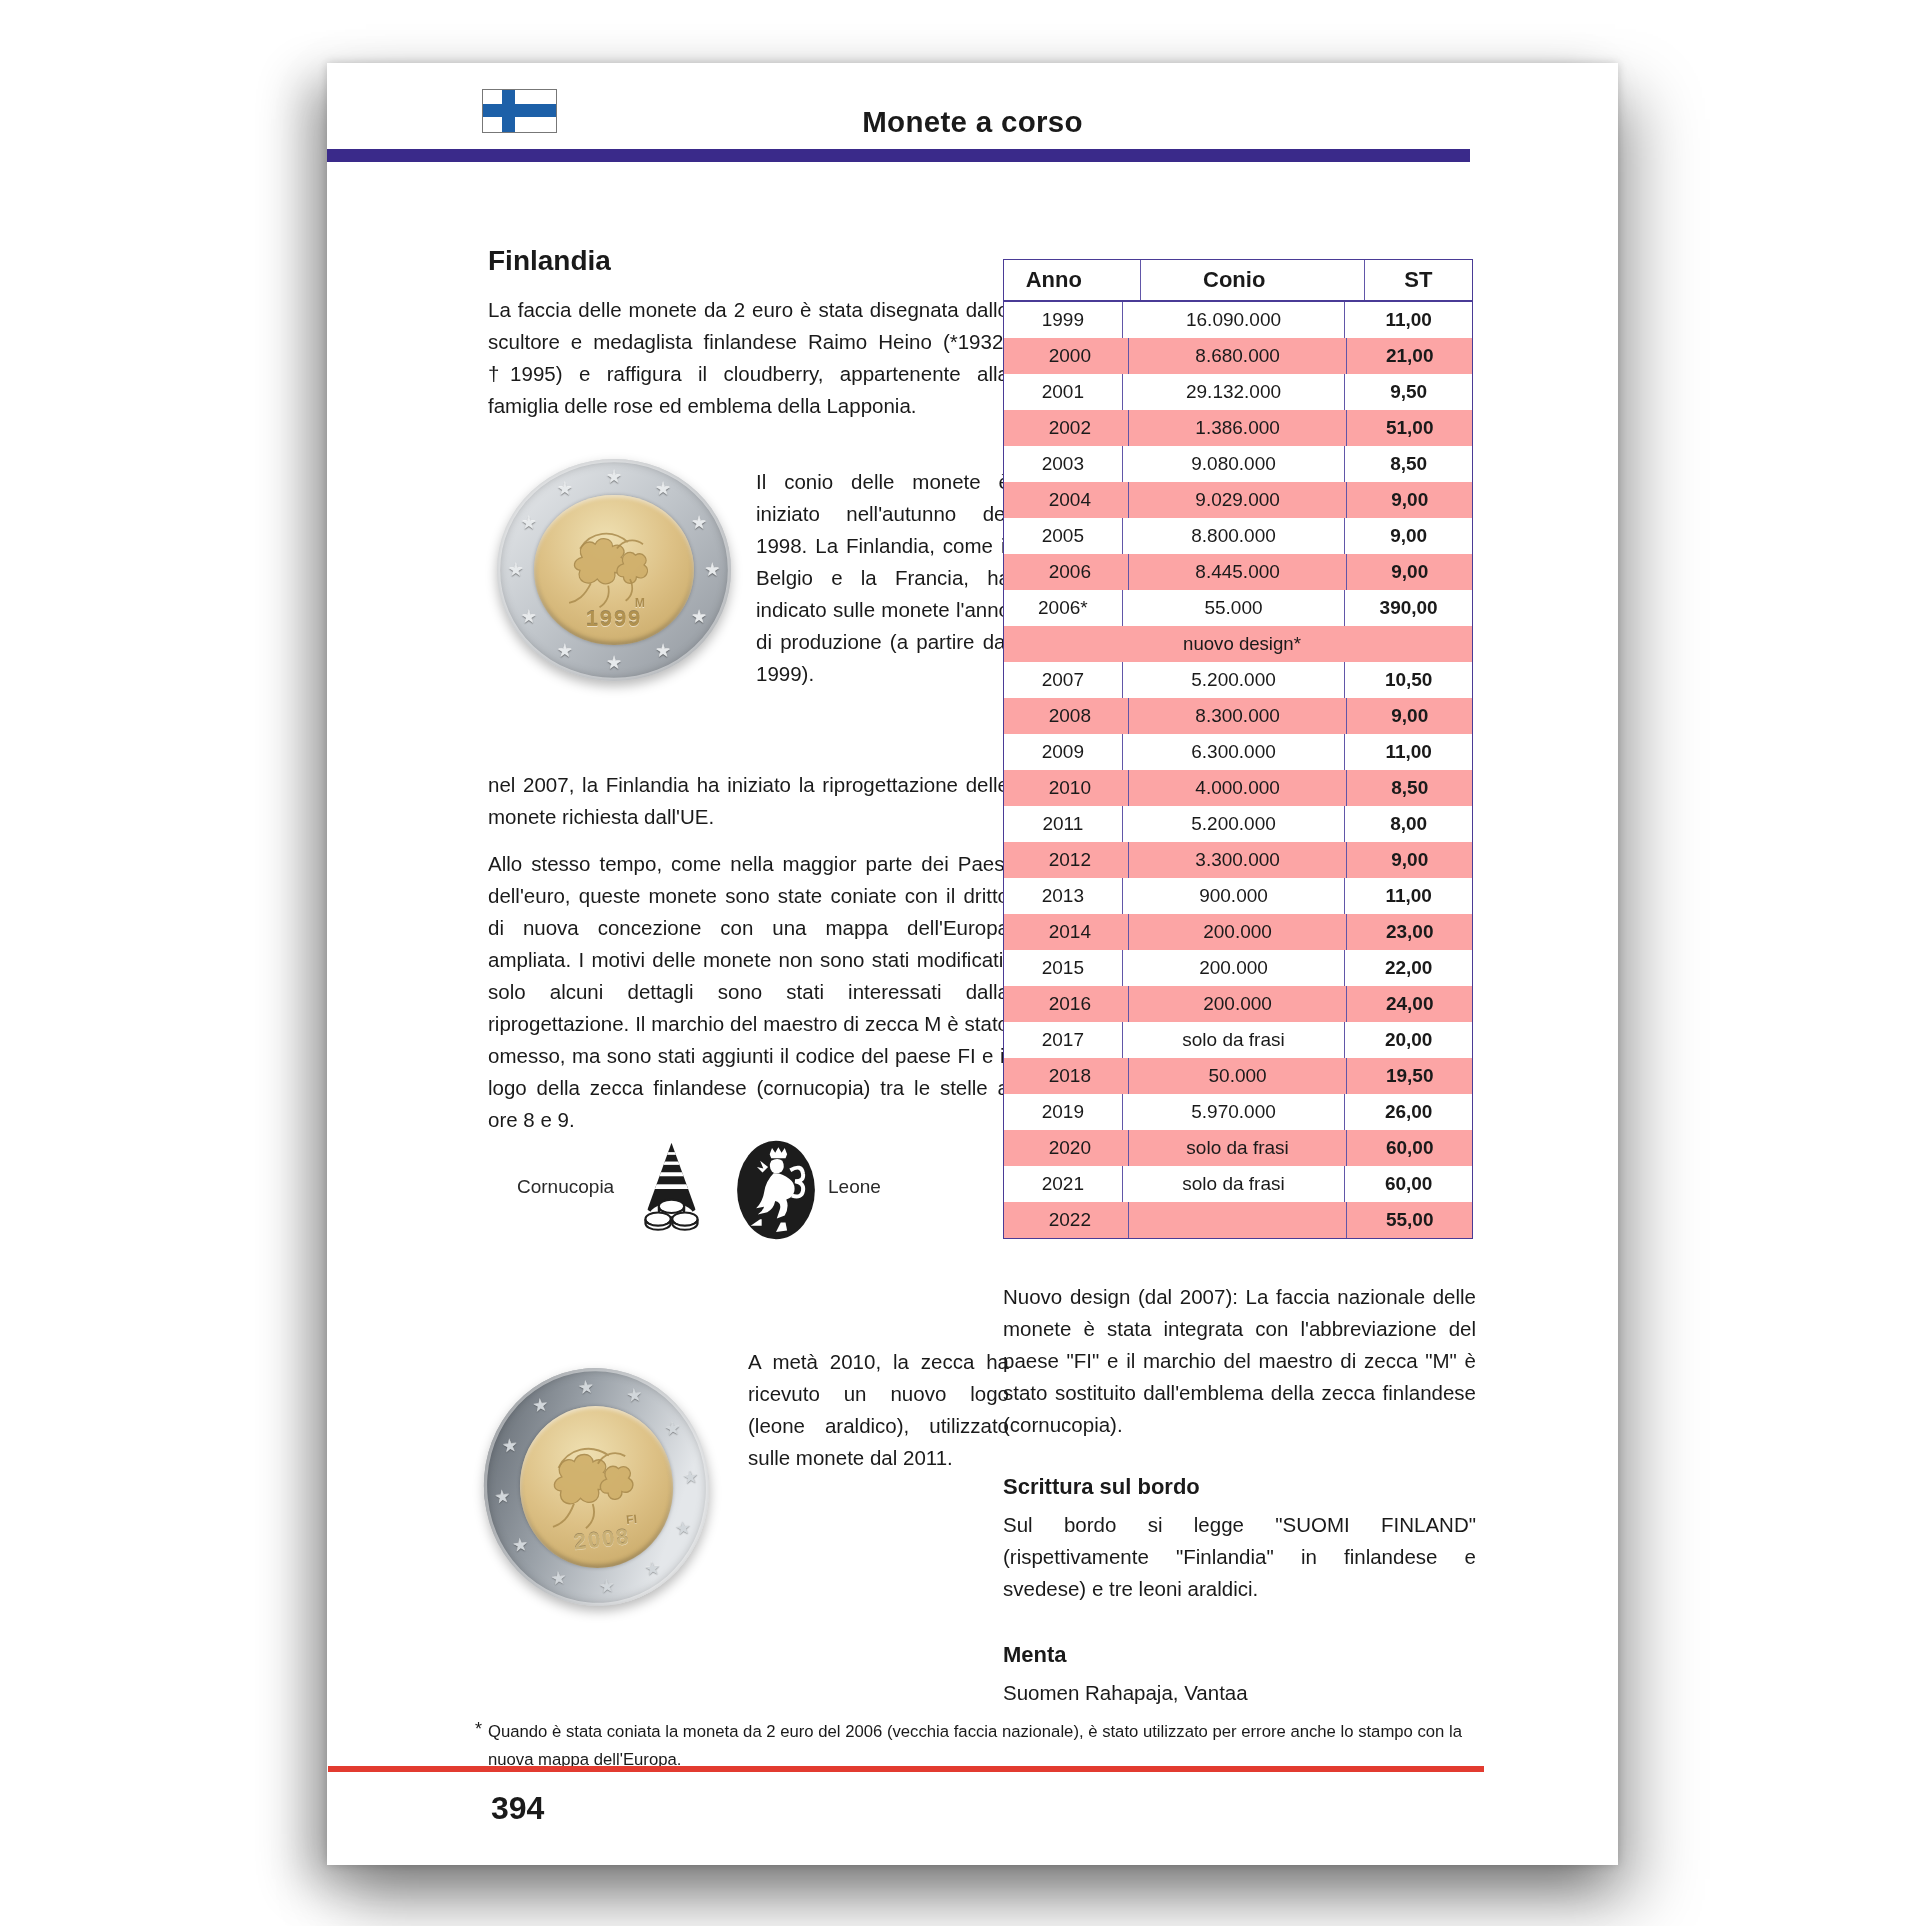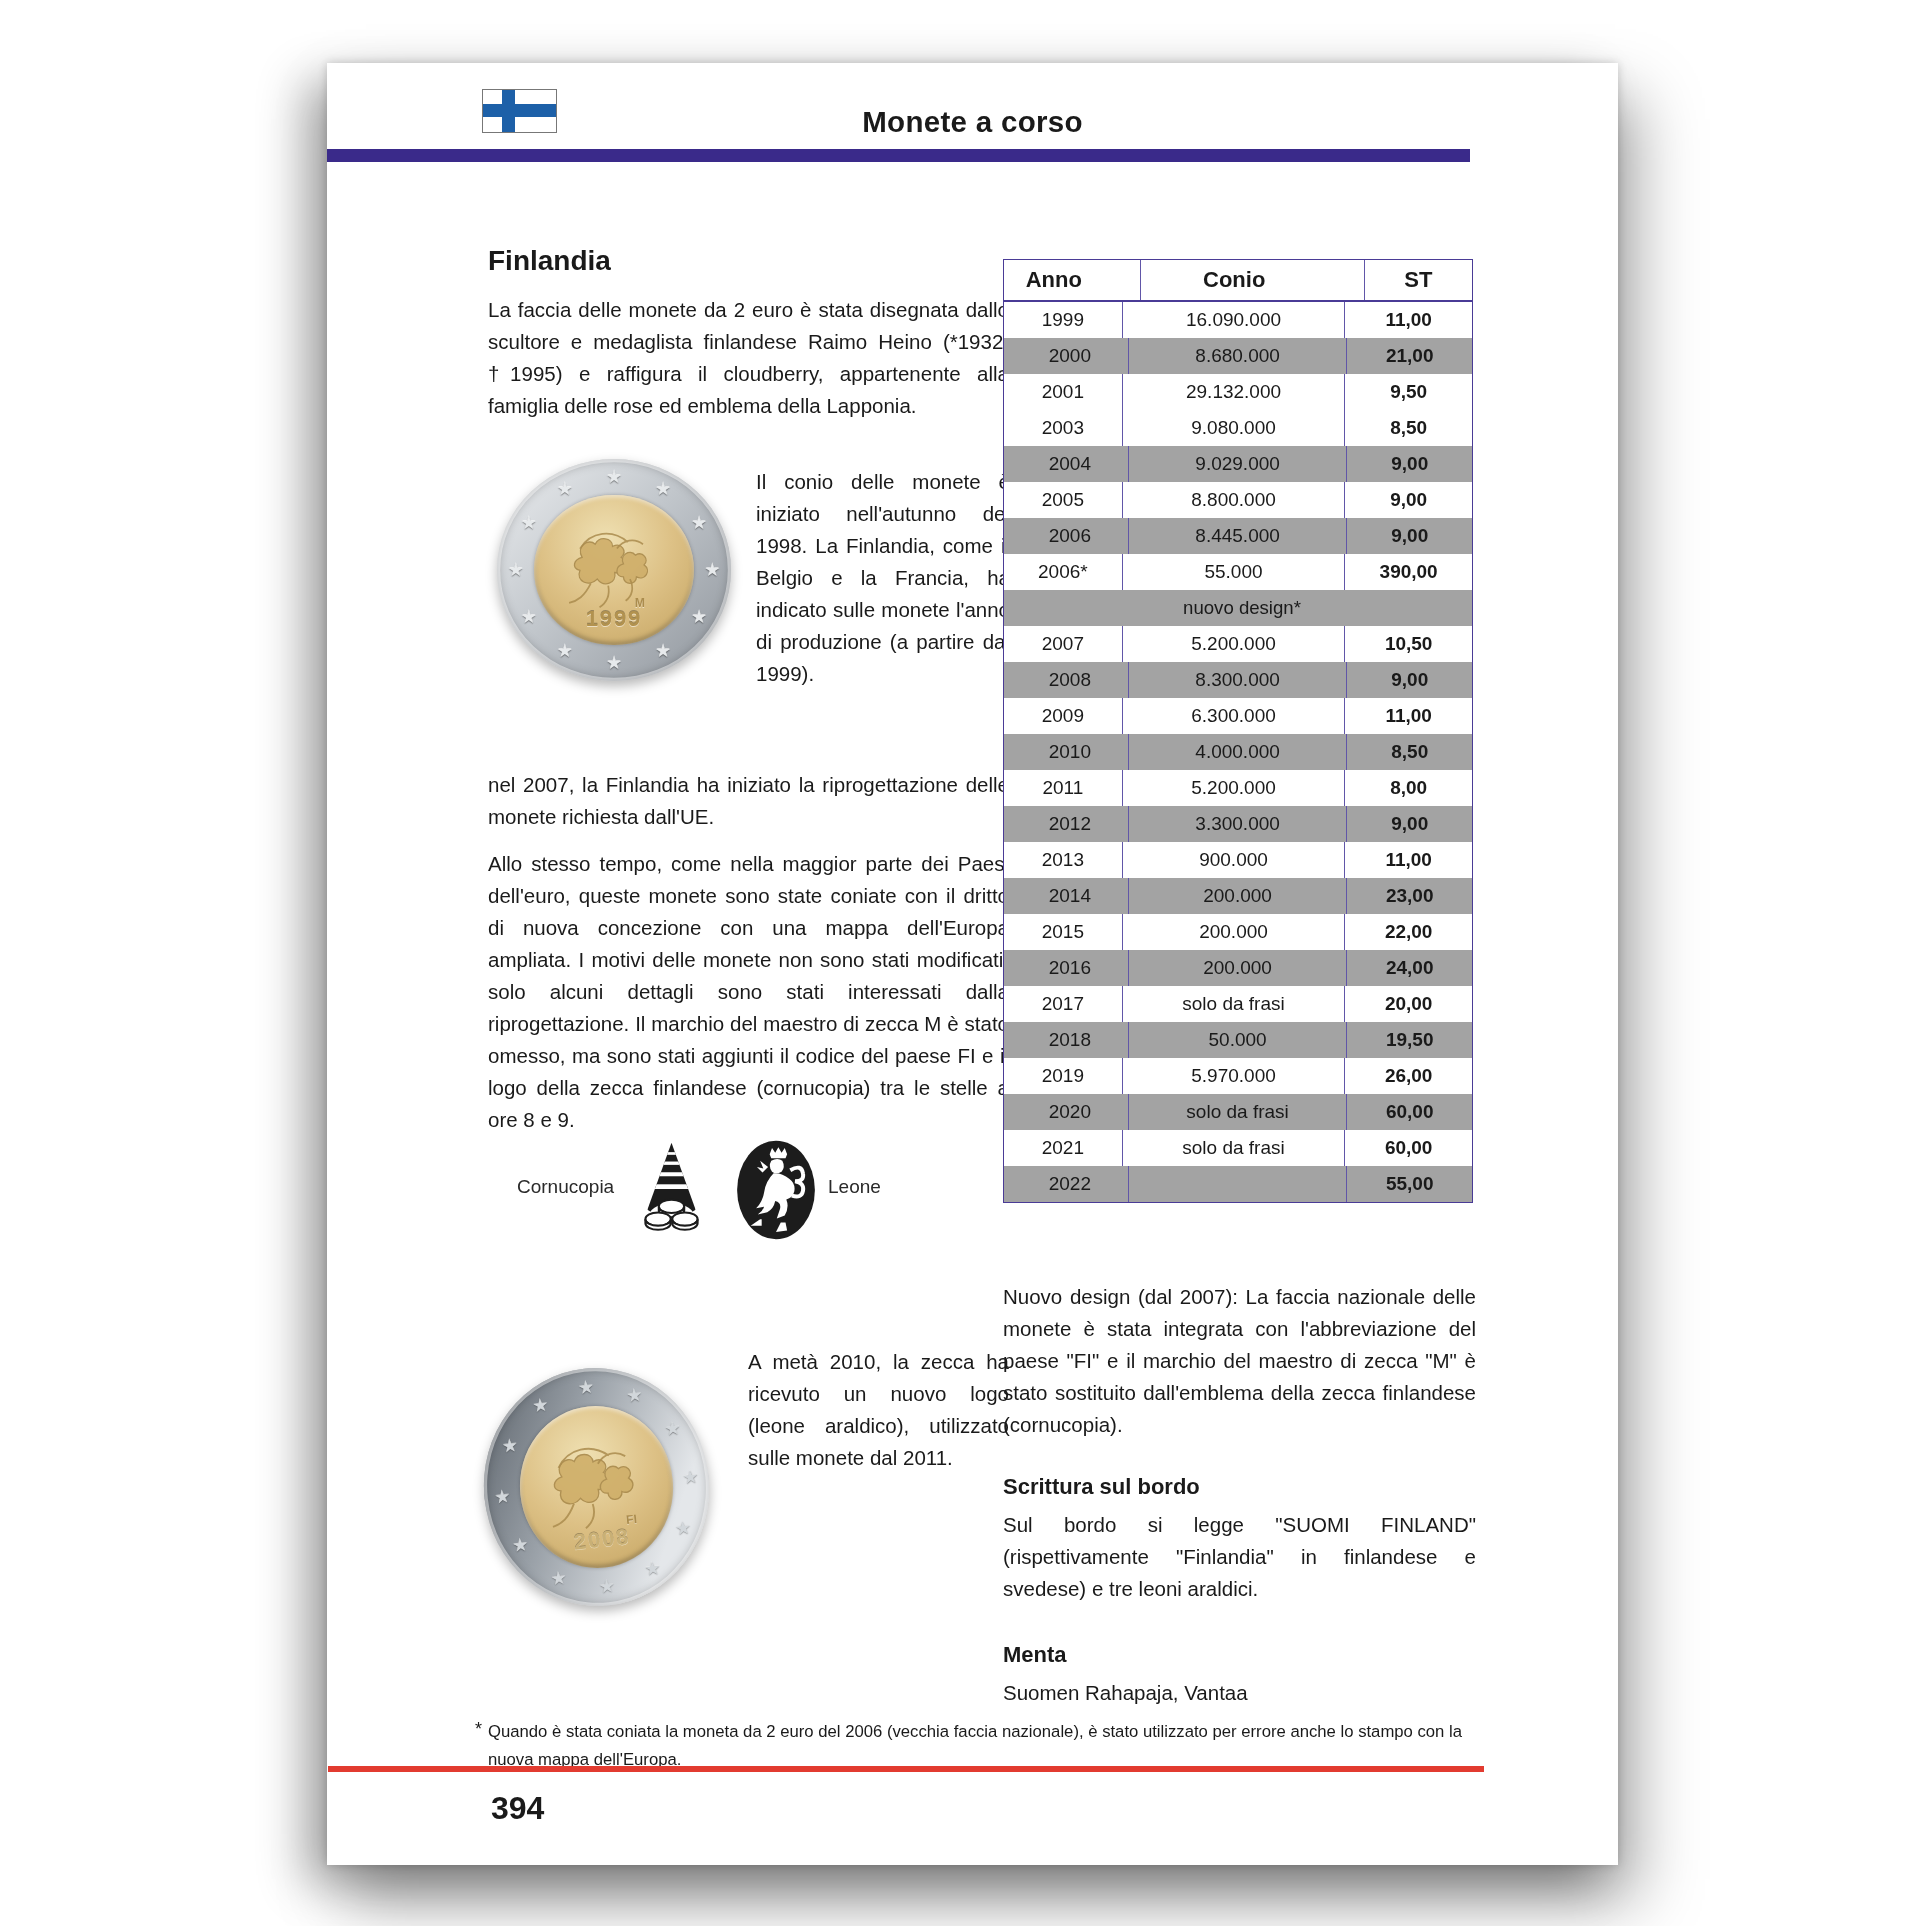--- a/index.html
+++ b/index.html
@@ -44,21 +44,21 @@
   
   .icon-label{position:absolute;font-size:19px;color:#2a2a2a;}
   .lbl-cornucopia{left:190px;top:1113px;}
   .lbl-leone{left:501px;top:1113px;}
   .cornucopia{position:absolute;left:311px;top:1077px;width:67px;height:100px;}
   .leone{position:absolute;left:409px;top:1077px;width:80px;height:100px;}
   
   .mint-table{position:absolute;left:676px;top:196px;width:470px;border:1.9px solid #4a3b96;box-sizing:border-box;background:#fff;}
   .t-row{display:flex;height:36px;align-items:stretch;}
   .t-row.header{height:40px;border-bottom:2.6px solid #4a3b96;gap:36px;}
-  .t-row.stripe{background:#a3a3a3;padding-left:8px;}
+  .t-row.stripe{background:#fca5a5;padding-left:8px;}
   .t-cell{display:flex;align-items:center;justify-content:center;font-size:19px;box-sizing:border-box;}
   .col-anno{width:118px;}
   .col-conio{width:223px;border-left:1.3px solid #6156a8;}
   .col-st{width:128px;border-left:1.3px solid #6156a8;font-weight:bold;}
   .t-row.header .t-cell{font-size:22px;font-weight:bold;}
   .t-row.sep .sep-cell{width:100%;justify-content:center;font-size:18.6px;}
   
   .rp{left:676px;width:473px;}
   .r-nuovo{top:1218px;}
   .r-head{position:absolute;left:676px;font-size:22px;font-weight:bold;}
@@ -212,20 +212,25 @@
           <div class="t-row stripe">
             <div class="t-cell col-anno">2000</div>
             <div class="t-cell col-conio">8.680.000</div>
             <div class="t-cell col-st">21,00</div>
           </div>
           <div class="t-row">
             <div class="t-cell col-anno">2001</div>
             <div class="t-cell col-conio">29.132.000</div>
             <div class="t-cell col-st">9,50</div>
           </div>
+          <div class="t-row stripe">
+            <div class="t-cell col-anno">2002</div>
+            <div class="t-cell col-conio">1.386.000</div>
+            <div class="t-cell col-st">51,00</div>
+          </div>
           <div class="t-row">
             <div class="t-cell col-anno">2003</div>
             <div class="t-cell col-conio">9.080.000</div>
             <div class="t-cell col-st">8,50</div>
           </div>
           <div class="t-row stripe">
             <div class="t-cell col-anno">2004</div>
             <div class="t-cell col-conio">9.029.000</div>
             <div class="t-cell col-st">9,00</div>
           </div>

